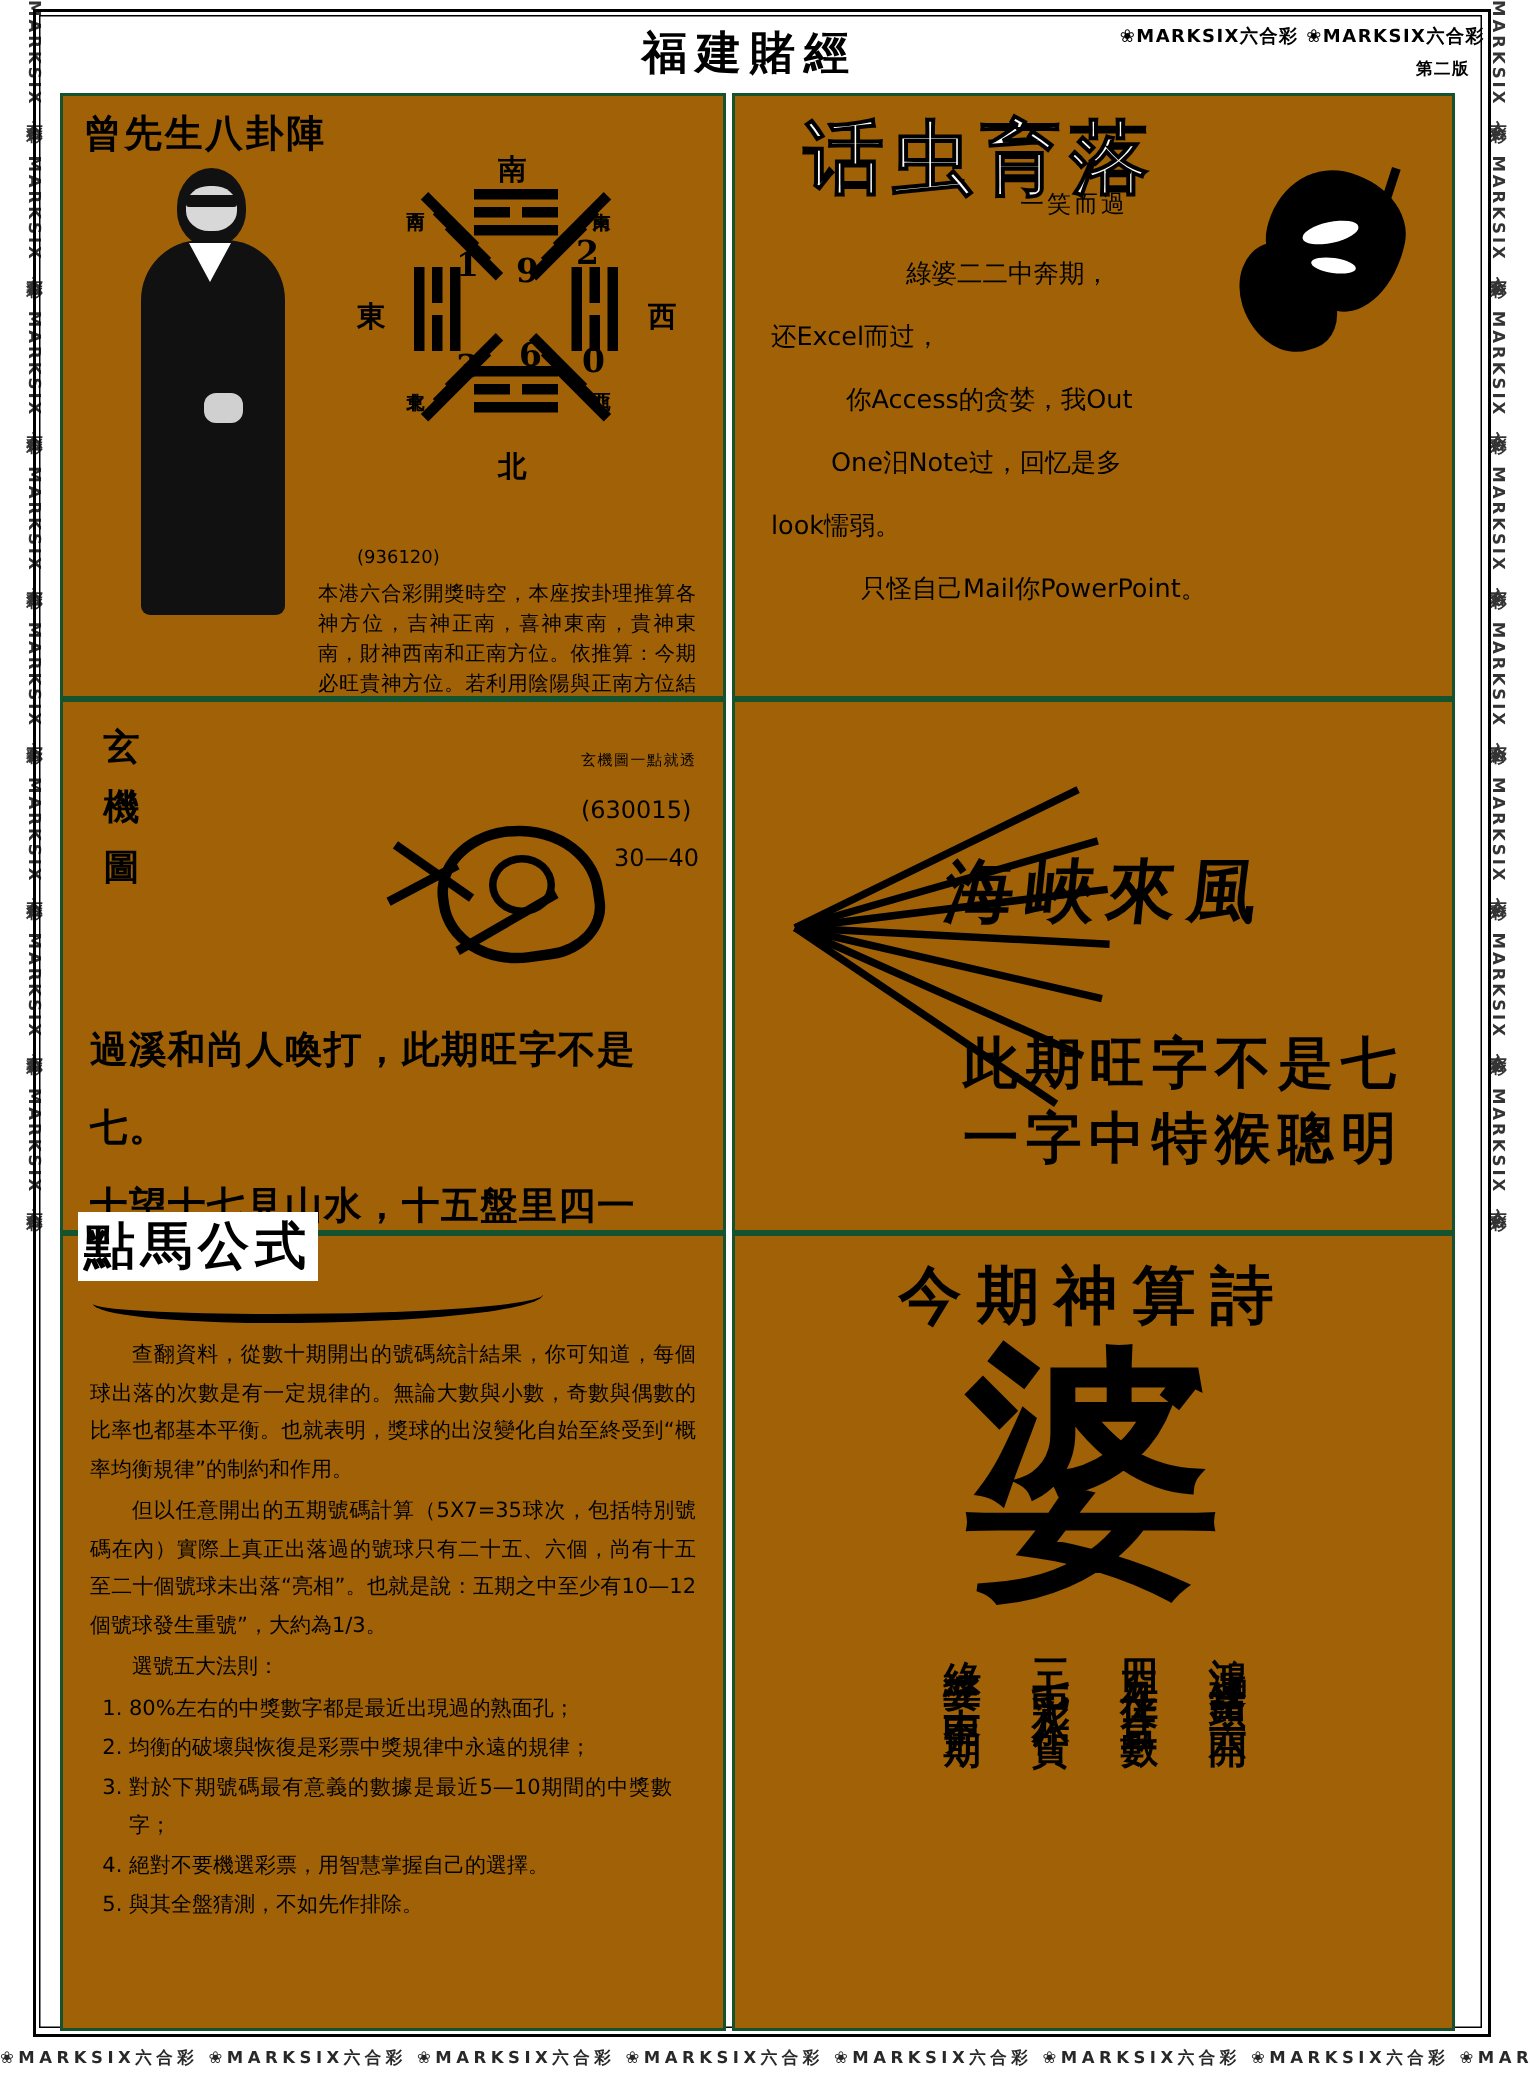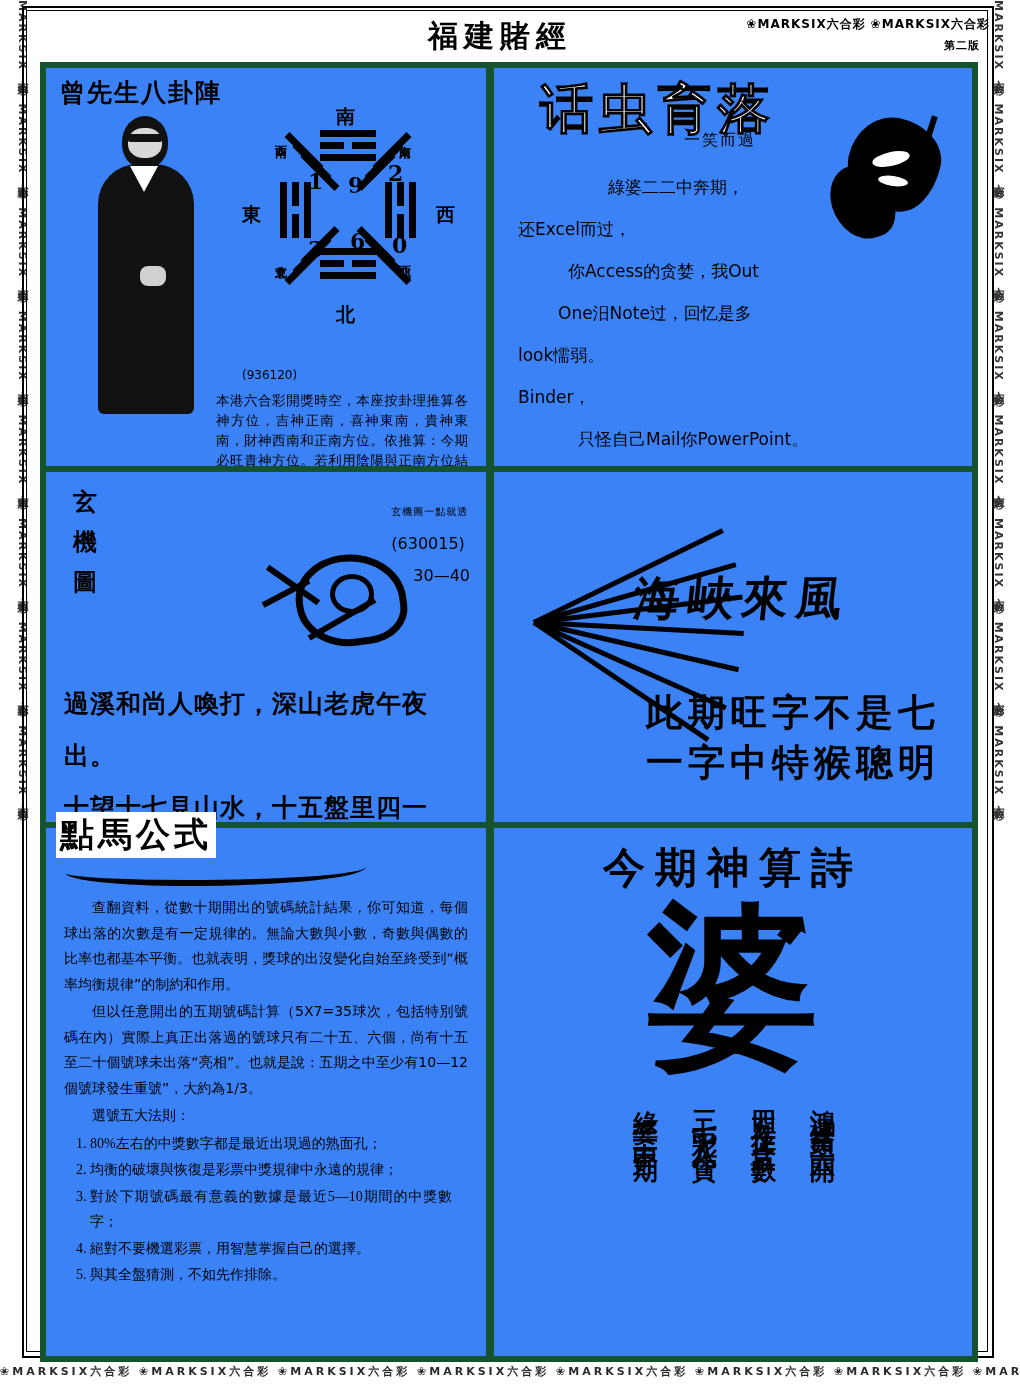--- a/index.html
+++ b/index.html
@@ -68,21 +68,21 @@
     position:absolute;right:40px;top:38px;
     font-size:11px;font-weight:bold;
     letter-spacing:1px;
   }
   .masthead-brands{
     position:absolute;right:30px;top:16px;
     font-size:12px;font-weight:bold;letter-spacing:1px;
   }
 
   
-  .box{position:absolute;border:6px solid #14532d;background:#3b82f6;}
+  .box{position:absolute;border:2px solid #14532d;background:#a16207;}
 
   
   #box-bagua{left:40px;top:62px;width:440px;height:400px;}
   .bagua-title{
     position:absolute;left:14px;top:8px;
     font-family:"DejaVu Serif","Liberation Serif",serif;
     font-weight:bold;font-size:25px;letter-spacing:2px;
   }
   
   .man{position:absolute;left:40px;top:48px;width:120px;height:300px;}
@@ -243,21 +243,21 @@
   }
   .dianma-swoosh{
     position:absolute;left:20px;top:26px;width:300px;height:26px;
     border-bottom:6px solid #000;border-radius:0 0 60% 40%;
   }
   .dianma-body{
     position:absolute;left:18px;top:67px;width:404px;
     font-size:14px;line-height:25.5px;text-align:justify;
   }
   .dianma-body p{margin:0 0 2px 0;}
-  .dianma-body ol{margin:2px 16px 0 0;padding-left:26px;font-family:Liberation Serif, serif;}
+  .dianma-body ol{margin:2px 16px 0 0;padding-left:26px;}
   .dianma-body ol li{margin-bottom:1px;line-height:25.5px;}
 
   
   #box-shensuan{left:488px;top:822px;width:478px;height:528px;}
   .shensuan-title{
     position:absolute;left:0;top:12px;width:478px;text-align:center;
     font-family:"DejaVu Serif","Liberation Serif",serif;
     font-weight:bold;font-size:42px;letter-spacing:10px;
   }
   .big-po{
@@ -374,21 +374,20 @@
         <div class="w2"></div>
     </div>
     <div class="ink-stroke"></div>
     <div class="poem-sub">一笑而過</div>
     <div class="poem-body">
       <div style="margin-left:90px;">綠婆二二中奔期，</div>
       <div style="margin-left:0px;">还Excel而过，</div>
       <div style="margin-left:50px;">你Access的贪婪，我Out</div>
       <div style="margin-left:40px;">One汨Note过，回忆是多</div>
       <div style="margin-left:0px;">look懦弱。</div>
-      <div style="margin-left:0px;">Binder，</div>
       <div style="margin-left:60px;">只怪自己Mail你PowerPoint。</div>
     </div>
   </div>
 
   <div class="box" id="box-xuanji">
     <div class="xuanji-title">
       <span>玄</span>
       <span>機</span>
       <span>圖</span>
     </div>
@@ -398,21 +397,21 @@
       <div style="padding-left:22px;">30—40</div>
     </div>
     <div class="glyph">
       <div class="loop"></div>
         <div class="in1"></div>
       <div class="tail"></div>
         <div class="tail2"></div>
         <div class="slash"></div>
     </div>
     <div class="xuanji-verse">
-      <div>過溪和尚人喚打，深山老虎午夜出。</div>
+      <div>過溪和尚人喚打，此期旺字不是七。</div>
       <div>十望十七見山水，十五盤里四一螺。</div>
     </div>
   </div>
 
   <div class="box" id="box-haixia">
     <div class="starburst">
       <div class="ray" style="transform:rotate(-26deg);"></div>
       <div class="ray" style="transform:rotate(-16deg);"></div>
       <div class="ray" style="transform:rotate(-7deg);"></div>
       <div class="ray" style="transform:rotate(3deg);"></div>

